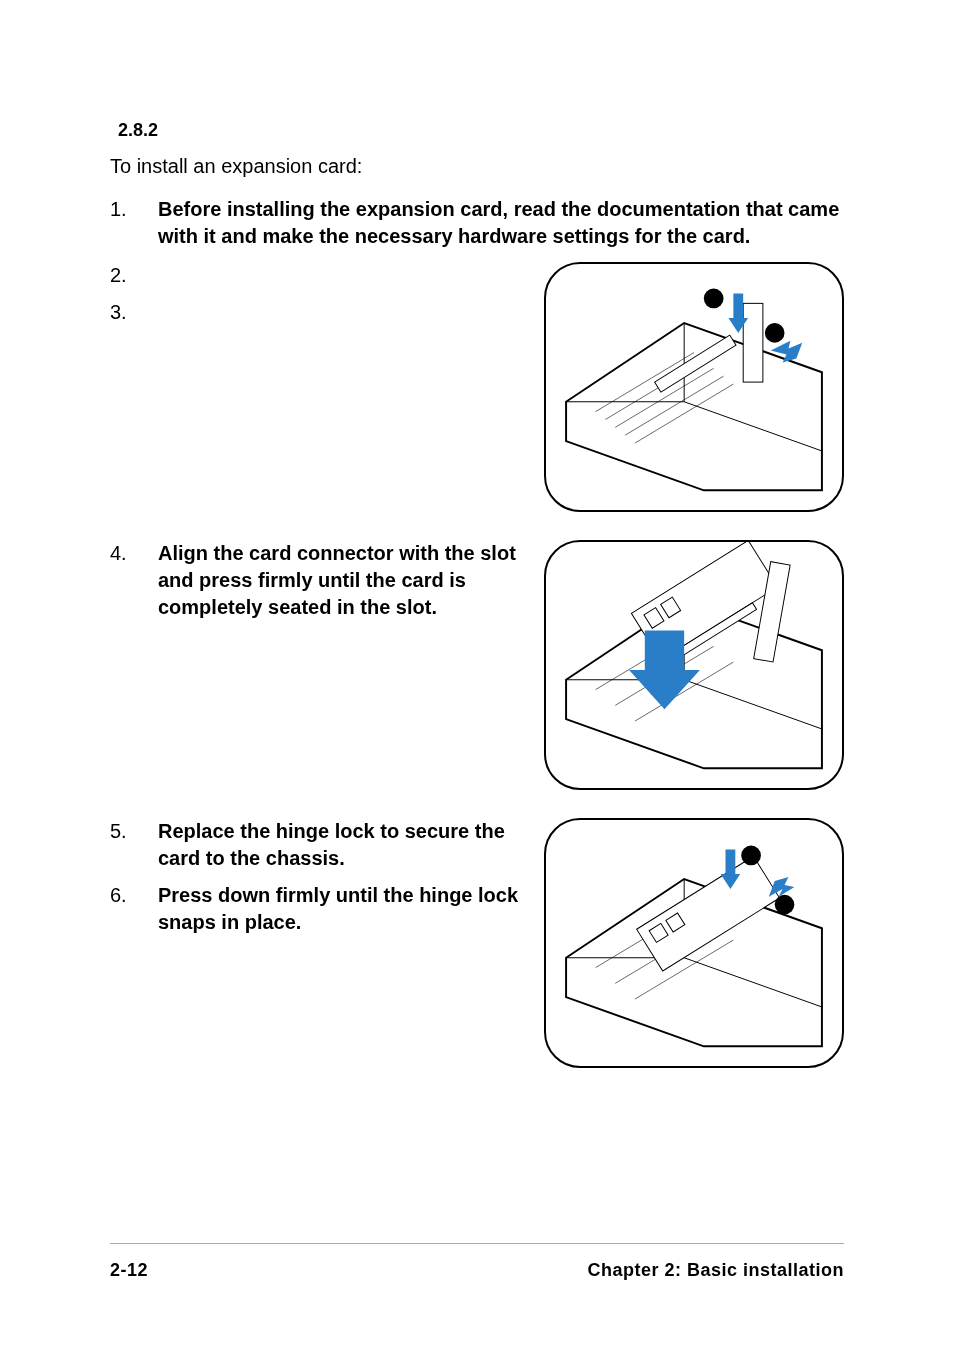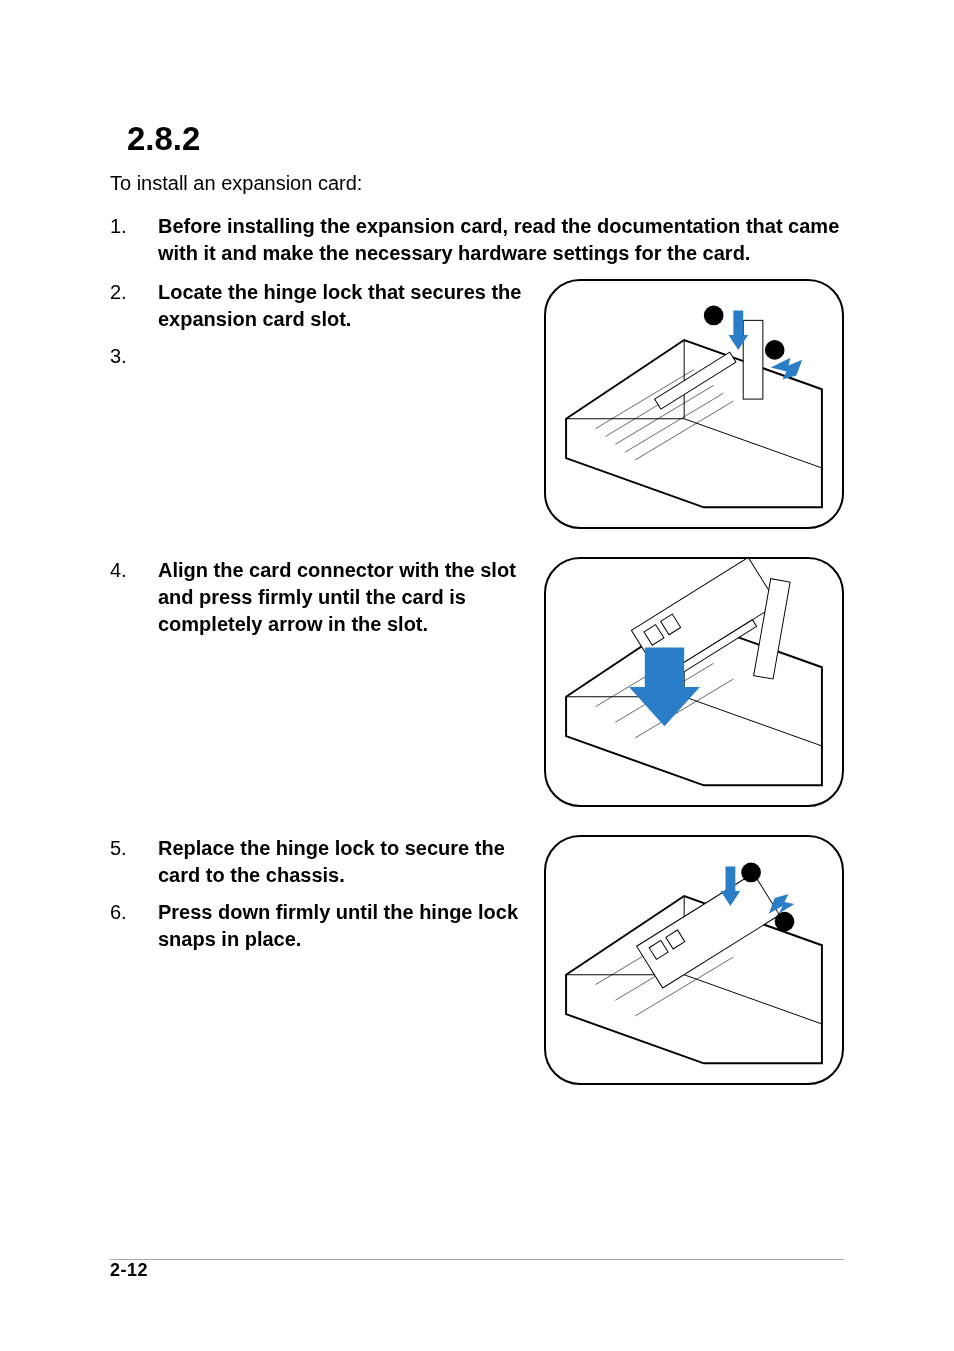--- a/index.html
+++ b/index.html
@@ -10,23 +10,23 @@
     color: #000;
   }
   .page {
     width: 954px;
     height: 1351px;
     box-sizing: border-box;
     padding: 100px 110px 60px 110px;
     position: relative;
   }
   .heading {
-    font-size: 33px;
+    font-size: 18px;
     font-weight: 700;
-    margin: 20px 0 14px 17px;
+    margin: 20px 0 14px 8px;
     display: flex;
     gap: 20px;
   }
   .intro {
     font-size: 20px;
     margin: 0 0 18px 0;
   }
   .row {
     display: flex;
     align-items: flex-start;
@@ -74,20 +74,21 @@
   .footer {
     position: absolute;
     left: 110px;
     right: 110px;
     bottom: 70px;
     display: flex;
     justify-content: space-between;
     font-size: 18px;
     font-weight: 700;
     border-top: 1px solid #aaa;
+    padding-top: 16px;
     letter-spacing: 0.5px;
   }
 </style>
 </head>
 <body>
 
 <div class="page">
 
   <div class="heading">
     <span>2.8.2</span>
@@ -100,21 +101,20 @@
       <span class="num">1.</span>
       <span class="txt">Before installing the expansion card, read the documentation that came with it and make the necessary hardware settings for the card.</span>
     </li>
   </ol>
 
   <div class="row">
     <div class="text-col">
       <ol class="steps">
         <li>
           <span class="num">2.</span>
-          <span class="txt">Locate the hinge lock that secures the expansion card slot.</span>
         </li>
         <li>
           <span class="num">3.</span>
         </li>
       </ol>
     </div>
     <div class="illustration" aria-label="Hinge lock being pushed down and lifted outward on chassis">
       <svg viewBox="0 0 300 250" xmlns="http://www.w3.org/2000/svg">
 
         <polygon points="20,140 140,60 280,110 280,230 160,230 20,180" fill="#fff" stroke="#000" stroke-width="2"></polygon>
@@ -141,21 +141,21 @@
         <polygon points="228,88 248,78 246,86 260,80 254,96 240,100 244,92" fill="#2a7ec7"></polygon>
       </svg>
     </div>
   </div>
 
   <div class="row">
     <div class="text-col">
       <ol class="steps">
         <li>
           <span class="num">4.</span>
-          <span class="txt">Align the card connector with the slot and press firmly until the card is completely arrow in the slot.</span>
+          <span class="txt">Align the card connector with the slot and press firmly until the card is completely seated in the slot.</span>
         </li>
       </ol>
     </div>
     <div class="illustration" aria-label="Expansion card being aligned and pressed into slot">
       <svg viewBox="0 0 300 250" xmlns="http://www.w3.org/2000/svg">
         <polygon points="20,140 140,60 280,110 280,230 160,230 20,180" fill="#fff" stroke="#000" stroke-width="2"></polygon>
         <line x1="140" y1="60" x2="140" y2="140" stroke="#000"></line>
         <line x1="20" y1="140" x2="140" y2="140" stroke="#000"></line>
         <line x1="140" y1="140" x2="280" y2="190" stroke="#000"></line>
         <g stroke="#000" stroke-width="0.6">
@@ -213,15 +213,16 @@
         <circle cx="242" cy="86" r="10" fill="#000"></circle>
 
         <polygon points="182,30 192,30 192,55 197,55 187,70 177,55 182,55" fill="#2a7ec7"></polygon>
         <polygon points="252,68 236,78 240,70 226,78 232,62 246,58 242,66" fill="#2a7ec7"></polygon>
       </svg>
     </div>
   </div>
 
   <div class="footer">
     <span>2-12</span>
+    <span>Chapter 2: Basic installation</span>
   </div>
 
 </div>
 
 </body></html>

